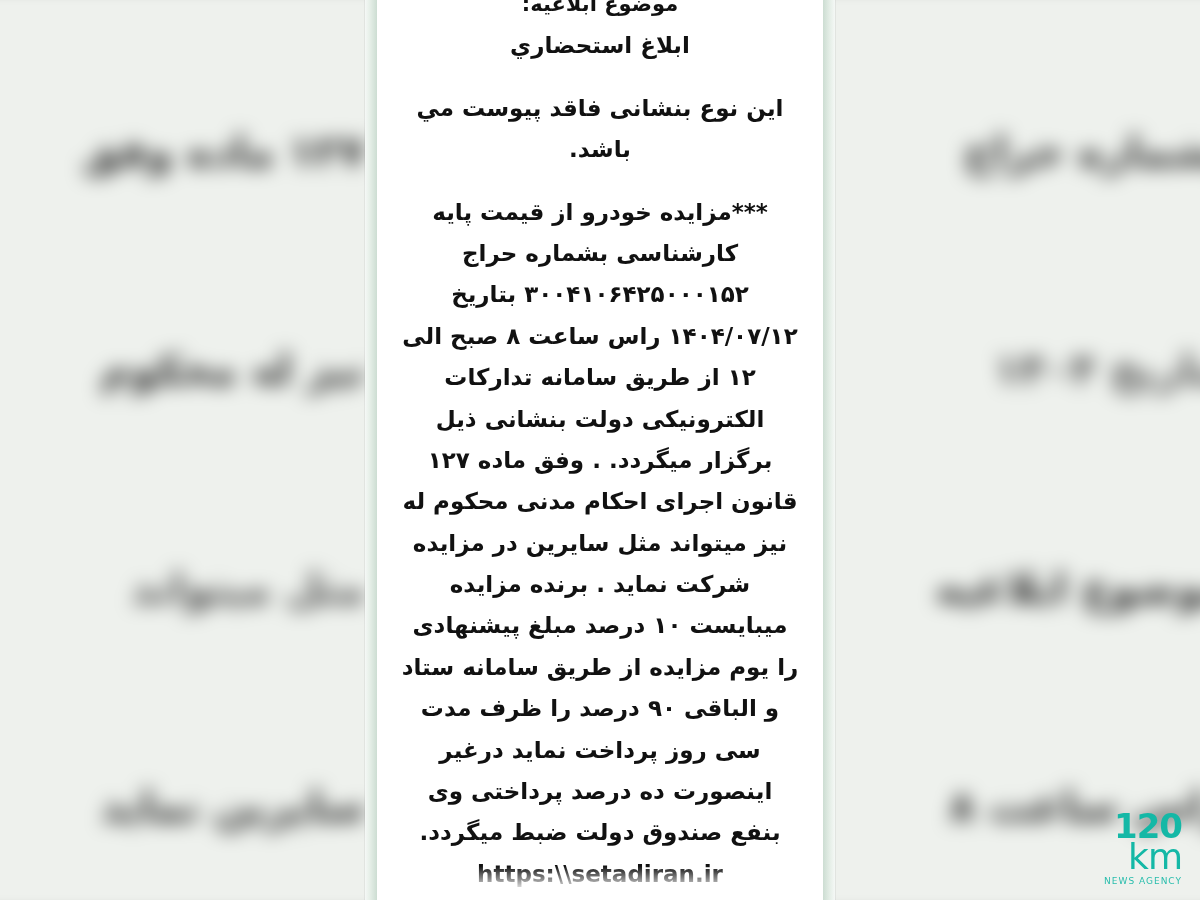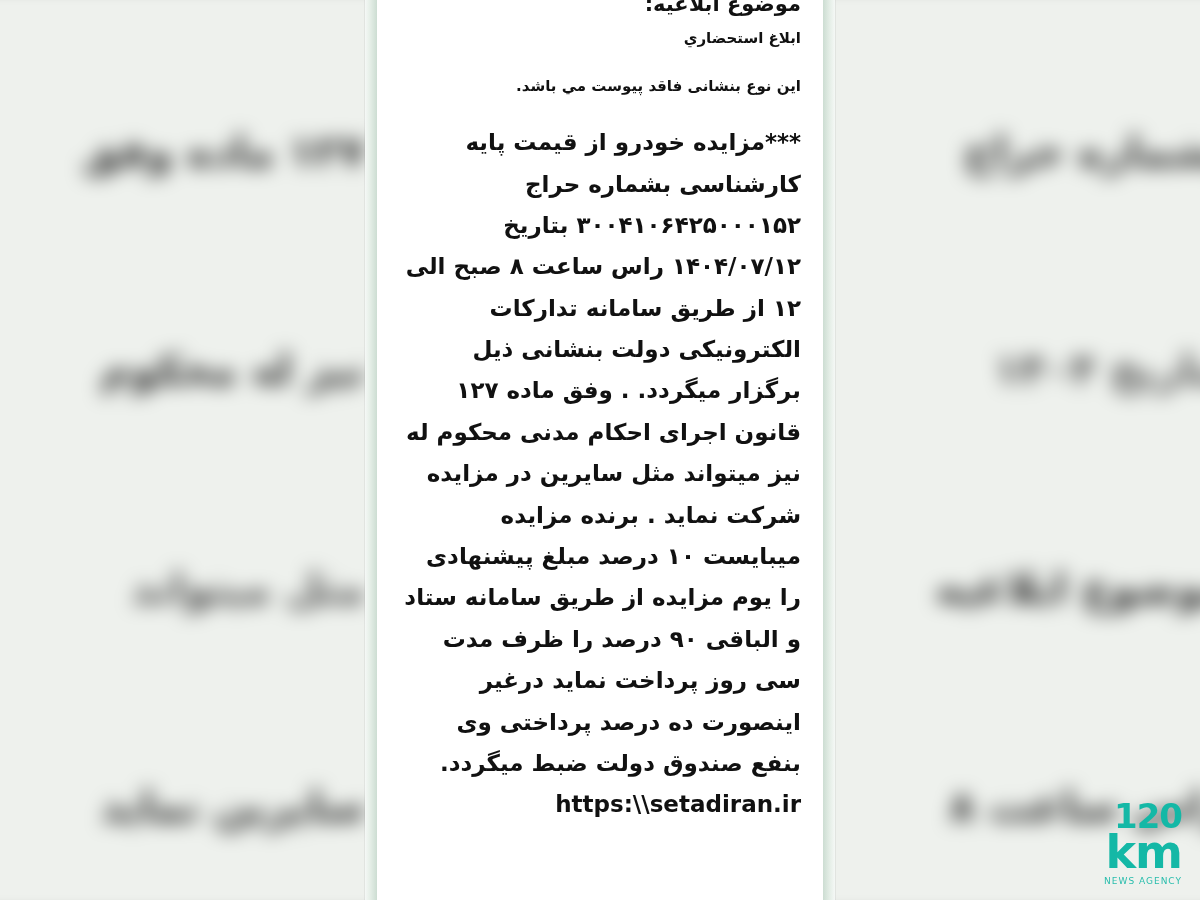--- a/index.html
+++ b/index.html
@@ -70,42 +70,42 @@
   .doc-edge {
     width: 12px;
     background: linear-gradient(to left, #ccddd2, #e6efe8 60%, #f5f8f6);
   }
   .doc-edge.right { background: linear-gradient(to right, #ccddd2, #e6efe8 60%, #f5f8f6); }
 
   .doc-page {
     flex: 1;
     background: #ffffff;
     direction: rtl;
-    text-align: right;
+    text-align: center;
     padding: 0 22px 0 22px;
     overflow: hidden;
     position: relative;
   }
 
   .doc-inner {
     position: absolute;
     top: -14px;
     right: 22px;
     left: 22px;
   }
 
   .lbl {
     font-size: 21px;
     font-weight: 700;
     color: #111;
     line-height: 1.75;
     margin: 0 0 2px 0;
   }
   .val {
-    font-size: 15px;
+    font-size: 23px;
     font-weight: 700;
     color: #111;
     line-height: 1.78;
     margin: 0 0 22px 0;
   }
   .para {
     font-size: 23px;
     font-weight: 700;
     color: #111;
     line-height: 1.80;
@@ -136,22 +136,22 @@
     line-height: 1;
     user-select: none;
   }
   .watermark .wm-num {
     font-size: 34px;
     font-weight: 700;
     letter-spacing: -1px;
     display: block;
   }
   .watermark .wm-km {
-    font-size: 46px;
-    font-weight: 700;
+    font-size: 36px;
+    font-weight: 400;
     letter-spacing: -1px;
     display: block;
     margin-top: -4px;
   }
   .watermark .wm-sub {
     font-size: 9px;
     font-weight: 400;
     letter-spacing: 1px;
     display: block;
     margin-top: 2px;

